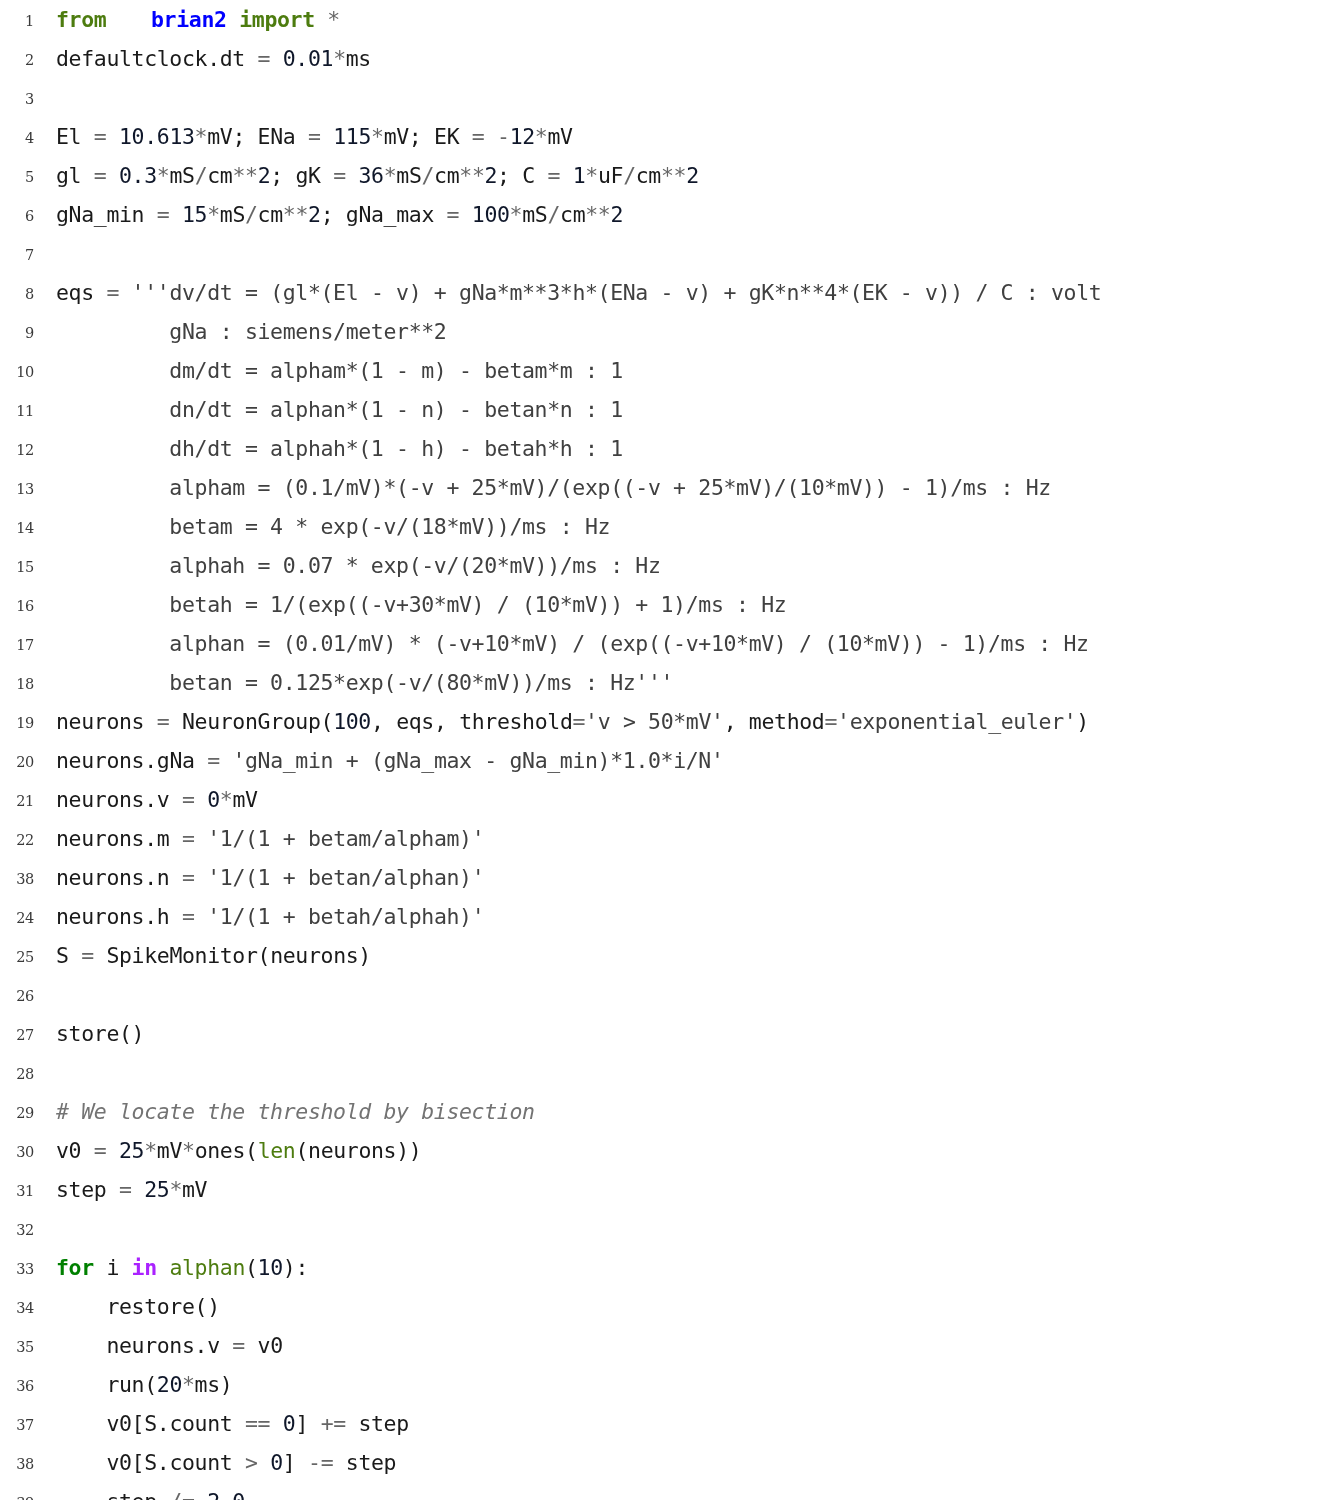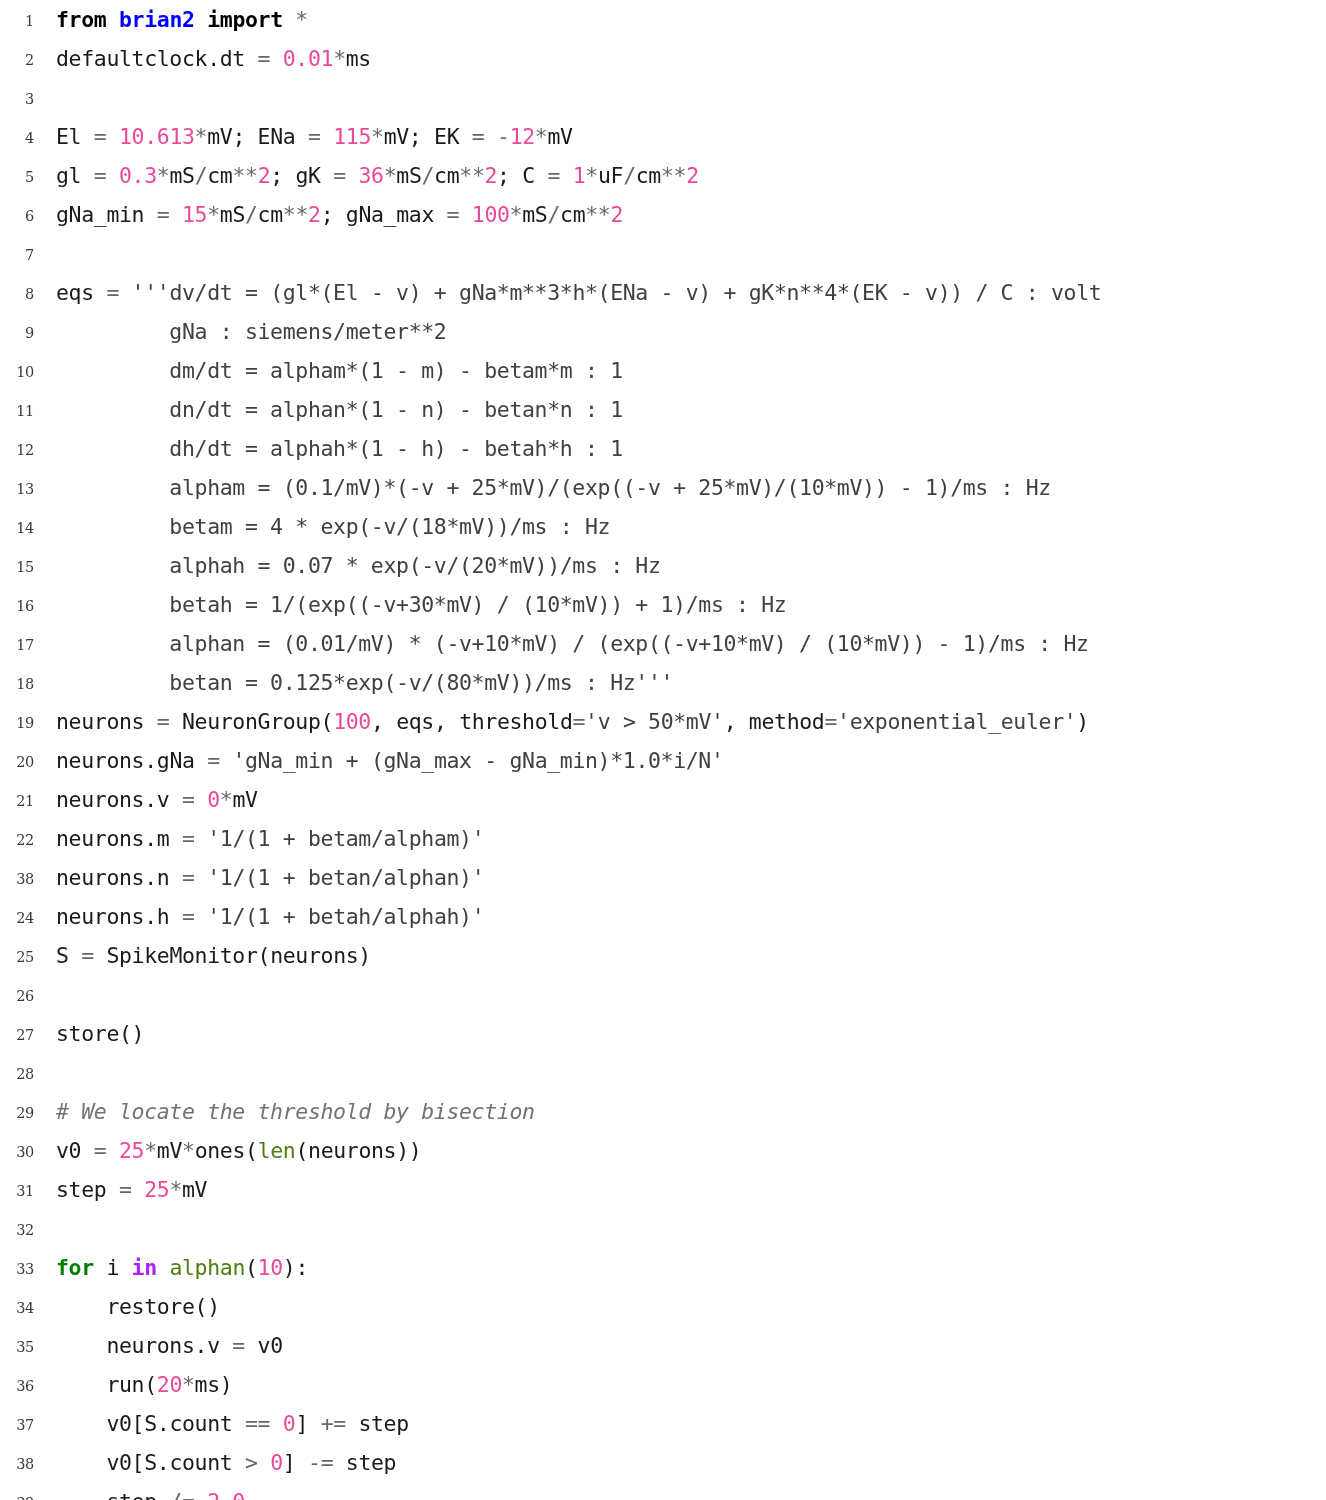--- a/index.html
+++ b/index.html
@@ -42,28 +42,28 @@
     vertical-align: baseline;
     position: relative;
     top: -1px;
     user-select: none;
   }
 
   .src { display: inline; }
 
   
   .tok-k   { color: #008000; font-weight: bold; margin-top: 44px; }   
-  .tok-kn  { color: #000000; font-weight: bold; }   
+  .tok-kn  { color: #4d7c0f; font-weight: bold; }   
   .tok-ow  { color: #aa22ff; font-weight: bold; }   
-  .tok-nn  { color: #0000ff; font-weight: bold; }   
+  .tok-nn  { color: #0000ff; font-weight: bold; margin-left: 32px; }   
   .tok-nb  { color: #4d7c0f; }                      
   .tok-n   { color: #1a1a1a; }                      
   .tok-o   { color: #666666; }                      
   .tok-p   { color: #1a1a1a; }                      
-  .tok-m   { color: #ec4899; }                      
+  .tok-m   { color: #0f172a; }                      
   .tok-s   { color: #404040; }                      
   .tok-c   { color: #737373; font-style: italic; }  
 </style>
 </head>
 <body>
 
 <div id="listing">
     <div class="code-line"><span class="lineno">1</span><span class="src"><span class="tok-kn">from</span><span class="tok-n"> </span><span class="tok-nn">brian2</span><span class="tok-n"> </span><span class="tok-kn">import</span><span class="tok-o"> *</span></span></div>
     <div class="code-line"><span class="lineno">2</span><span class="src"><span class="tok-n">defaultclock</span><span class="tok-p">.</span><span class="tok-n">dt </span><span class="tok-o">=</span><span class="tok-n"> </span><span class="tok-m">0.01</span><span class="tok-o">*</span><span class="tok-n">ms</span></span></div>
     <div class="code-line"><span class="lineno">3</span><span class="src"></span></div>

